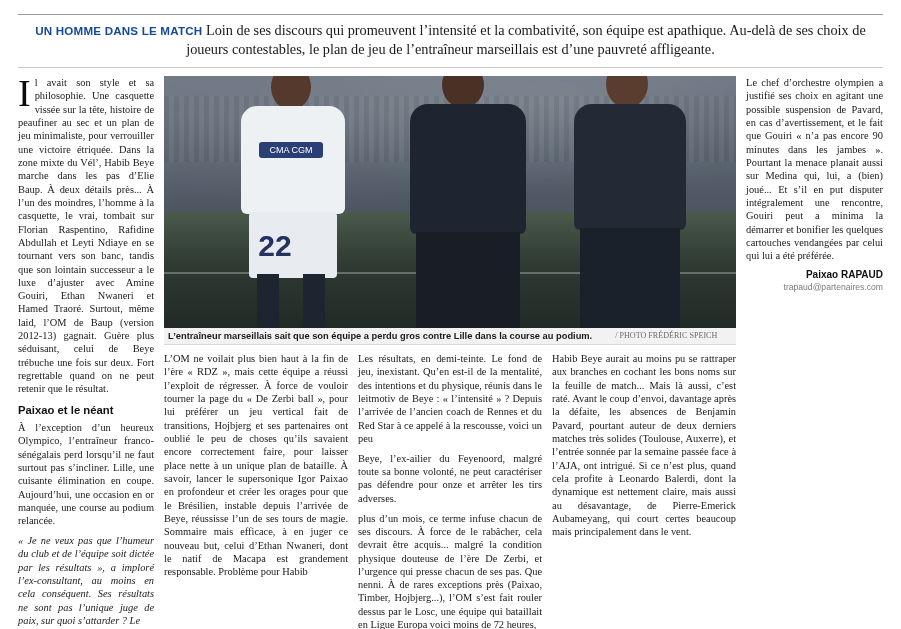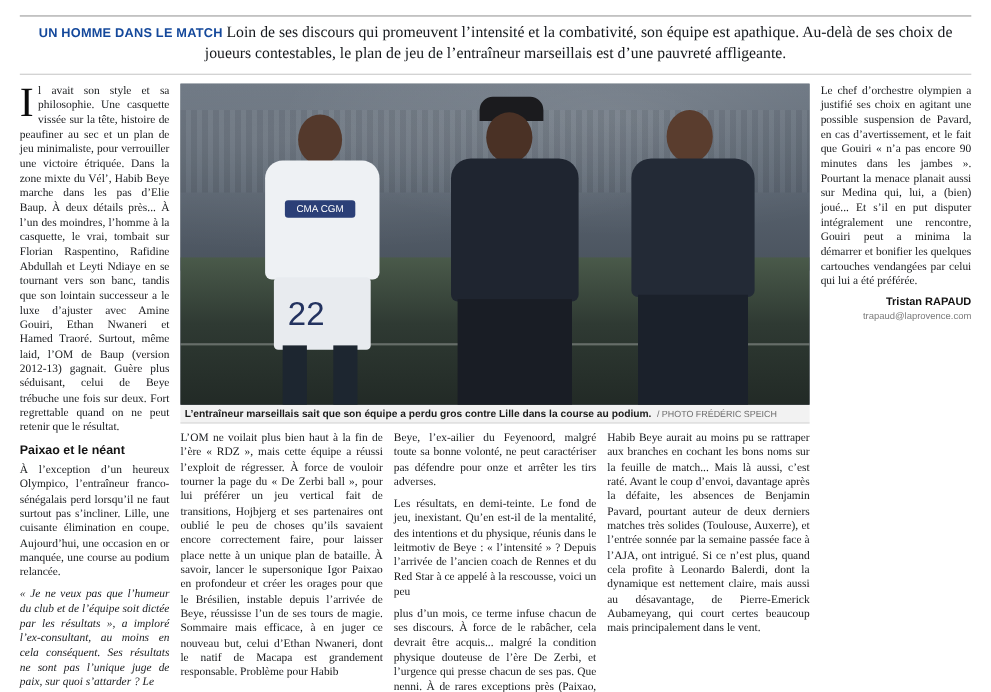--- a/index.html
+++ b/index.html
@@ -87,21 +87,21 @@
     font-weight: bold;
     font-size: 11.3px;
     margin: 7px 0 4px 0;
     color: #111;
   }
 
   
   .photo-block { width: 572px; }
   .photo {
     width: 572px;
-    height: 292px;
+    height: 252px;
     position: relative;
     overflow: hidden;
     background: linear-gradient(180deg, #5d6873 0%, #45505c 38%, #3a4450 62%, #2c343d 100%);
   }
   .stadium-blur {
     position: absolute; left: 0; top: 0; width: 100%; height: 58%;
     background:
       radial-gradient(ellipse at 18% 30%, rgba(255,255,255,0.10), rgba(255,255,255,0) 60%),
       radial-gradient(ellipse at 70% 18%, rgba(255,255,255,0.12), rgba(255,255,255,0) 55%),
       linear-gradient(180deg, #6a7480 0%, #58626e 55%, #4a535e 100%);
@@ -137,34 +137,34 @@
   .fig-a { left: 55px; width: 170px; height: 272px; }
   .fig-b { left: 230px; width: 150px; height: 282px; }
   .fig-c { left: 390px; width: 165px; height: 272px; }
 
   .head { position: absolute; border-radius: 50%; }
   .body-shape { position: absolute; }
 
   .capline {
     width: 572px;
     display: flex;
-    align-items: flex-end;
-    gap: 5px;
+    align-items: flex-start;
+    gap: 23px;
     background: #f2f2f2;
     padding: 3px 4px;
     border-bottom: 1px solid #d6d6d6;
   }
   .caption {
     font-family: "Liberation Sans", sans-serif;
     font-size: 9.3px;
     color: #1a1a1a;
     font-weight: bold;
   }
   .credit {
-    font-family: Liberation Sans, sans-serif;
+    font-family: Liberation Serif, serif;
     font-size: 8.1px;
     color: #6c6c6c;
     text-transform: uppercase;
     white-space: nowrap;
   }
 
   .mid-cols {
     display: flex;
     gap: 10px;
     margin-top: 7px;
@@ -218,21 +218,21 @@
           <div class="pitch"></div>
           <div class="pitch-line" style="bottom:54px;"></div>
           <div class="ad-board2"></div>
           <div class="ad-board"></div>
 
           <div class="fig fig-a">
             <div class="head" style="left:52px; top:8px; width:40px; height:46px; background:#54392c;"></div>
             <div class="body-shape" style="left:22px; top:50px; width:104px; height:108px; background:#eef1f4; border-radius:16px 16px 6px 6px;"></div>
             <div class="body-shape" style="left:40px; top:86px; width:64px; height:16px; background:#2b3f77; border-radius:3px; font-family:'Liberation Sans',sans-serif; color:#fff; font-size:9px; text-align:center; line-height:16px;">CMA CGM</div>
             <div class="body-shape" style="left:30px; top:156px; width:88px; height:66px; background:#e8ebef; border-radius:4px;"></div>
-            <div class="body-shape" style="left:36px; top:170px; width:40px; height:40px; color:#23325f; font-family:'Liberation Sans',sans-serif; font-weight:normal; font-size:30px; line-height:40px; text-align:right;">22</div>
+            <div class="body-shape" style="left:36px; top:170px; width:40px; height:40px; color:#23325f; font-family:'Liberation Sans',sans-serif; font-weight:bold; font-size:30px; line-height:40px; text-align:center;">22</div>
             <div class="body-shape" style="left:38px; top:218px; width:22px; height:54px; background:#1d2630;"></div>
             <div class="body-shape" style="left:84px; top:218px; width:22px; height:54px; background:#1d2630;"></div>
           </div>
 
           <div class="fig fig-b">
             <div class="body-shape" style="left:42px; top:2px; width:58px; height:22px; background:#1b1b1e; border-radius:12px 12px 0 0;"></div>
             <div class="head" style="left:48px; top:16px; width:42px; height:46px; background:#4a3125;"></div>
             <div class="body-shape" style="left:16px; top:58px; width:116px; height:130px; background:#1f2530; border-radius:18px 18px 6px 6px;"></div>
             <div class="body-shape" style="left:22px; top:186px; width:104px; height:96px; background:#191d25;"></div>
           </div>
@@ -248,32 +248,32 @@
           <span class="caption">L’entraîneur marseillais sait que son équipe a perdu gros contre Lille dans la course au podium.</span>
           <span class="credit">/ PHOTO FRÉDÉRIC SPEICH</span>
         </div>
       </div>
 
       <div class="mid-cols">
         <div class="col">
           <p>L’OM ne voilait plus bien haut à la fin de l’ère « RDZ », mais cette équipe a réussi l’exploit de régresser. À force de vouloir tourner la page du « De Zerbi ball », pour lui préférer un jeu vertical fait de transitions, Hojbjerg et ses partenaires ont oublié le peu de choses qu’ils savaient encore correctement faire, pour laisser place nette à un unique plan de bataille. À savoir, lancer le supersonique Igor Paixao en profondeur et créer les orages pour que le Brésilien, instable depuis l’arrivée de Beye, réussisse l’un de ses tours de magie. Sommaire mais efficace, à en juger ce nouveau but, celui d’Ethan Nwaneri, dont le natif de Macapa est grandement responsable. Problème pour Habib</p>
         </div>
         <div class="col">
+          <p>Les résultats, en demi-teinte. Le fond de jeu, inexistant. Qu’en est-il de la mentalité, des intentions et du physique, réunis dans le leitmotiv de Beye : « l’intensité » ? Depuis l’arrivée de l’ancien coach de Rennes et du Red Star à ce appelé à la rescousse, voici un peu</p>
           <p>Beye, l’ex-ailier du Feyenoord, malgré toute sa bonne volonté, ne peut caractériser pas défendre pour onze et arrêter les tirs adverses.</p>
-          <p>Les résultats, en demi-teinte. Le fond de jeu, inexistant. Qu’en est-il de la mentalité, des intentions et du physique, réunis dans le leitmotiv de Beye : « l’intensité » ? Depuis l’arrivée de l’ancien coach de Rennes et du Red Star à ce appelé à la rescousse, voici un peu</p>
           <p>plus d’un mois, ce terme infuse chacun de ses discours. À force de le rabâcher, cela devrait être acquis... malgré la condition physique douteuse de l’ère De Zerbi, et l’urgence qui presse chacun de ses pas. Que nenni. À de rares exceptions près (Paixao, Timber, Hojbjerg...), l’OM s’est fait rouler dessus par le Losc, une équipe qui bataillait en Ligue Europa voici moins de 72 heures,</p>
         </div>
         <div class="col">
           <p>Habib Beye aurait au moins pu se rattraper aux branches en cochant les bons noms sur la feuille de match... Mais là aussi, c’est raté. Avant le coup d’envoi, davantage après la défaite, les absences de Benjamin Pavard, pourtant auteur de deux derniers matches très solides (Toulouse, Auxerre), et l’entrée sonnée par la semaine passée face à l’AJA, ont intrigué. Si ce n’est plus, quand cela profite à Leonardo Balerdi, dont la dynamique est nettement claire, mais aussi au désavantage, de Pierre-Emerick Aubameyang, qui court certes beaucoup mais principalement dans le vent.</p>
         </div>
       </div>
     </div>
 
     <div class="col col5">
       <p>Le chef d’orchestre olympien a justifié ses choix en agitant une possible suspension de Pavard, en cas d’avertissement, et le fait que Gouiri « n’a pas encore 90 minutes dans les jambes ». Pourtant la menace planait aussi sur Medina qui, lui, a (bien) joué... Et s’il en put disputer intégralement une rencontre, Gouiri peut a minima la démarrer et bonifier les quelques cartouches vendangées par celui qui lui a été préférée.</p>
       <div class="signature">
-        <div class="sig-name">Tristan RAPAUD</div>
-        <div class="sig-mail">trapaud@laprovence.com</div>
+        <div class="sig-name">Paixao RAPAUD</div>
+        <div class="sig-mail">trapaud@partenaires.com</div>
       </div>
     </div>
 
   </div>
 </div>
 
 </body></html>

